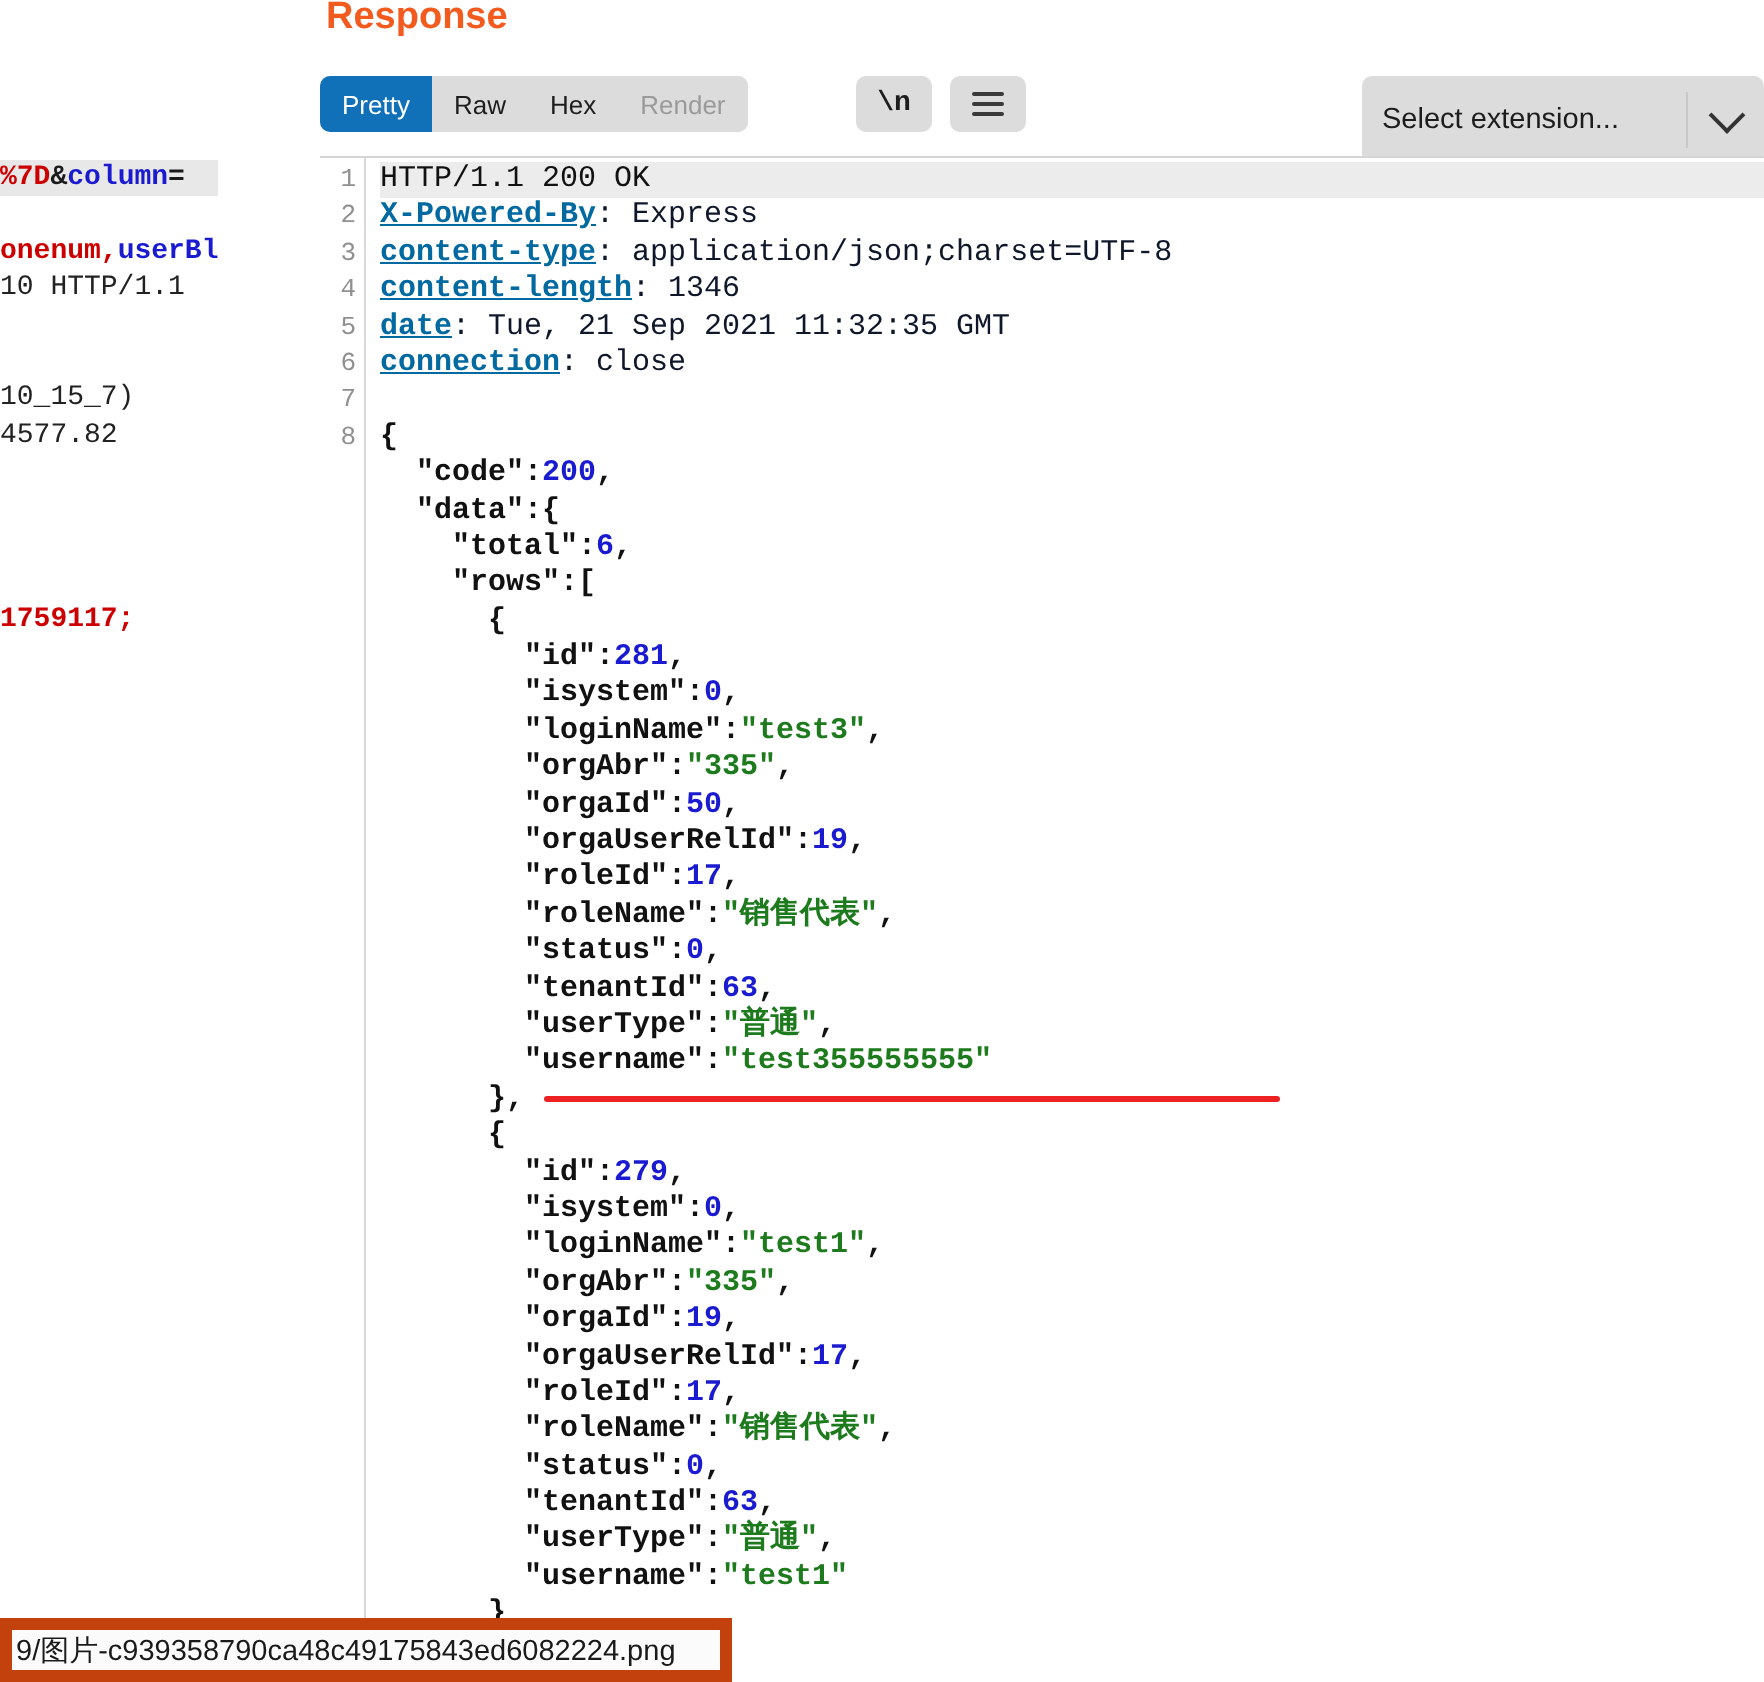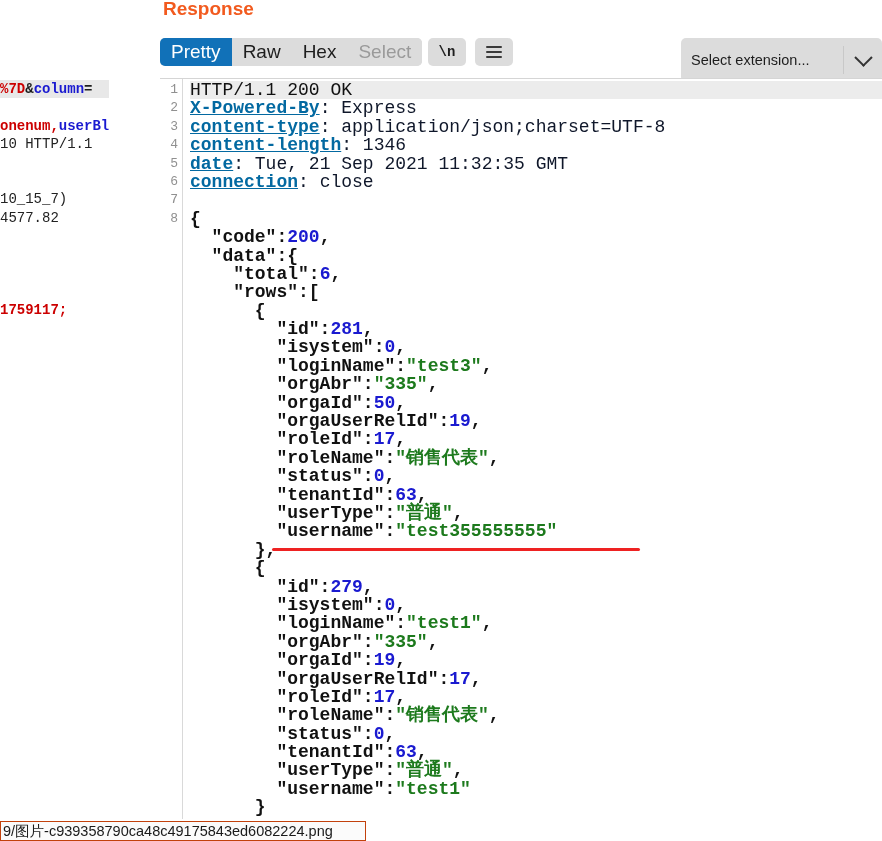--- a/index.html
+++ b/index.html
@@ -60,21 +60,21 @@
   
   #response-toolbar{
     position:absolute;left:5px;top:38px;right:0;height:30px;
   }
   .btn-group{
     position:absolute;left:0;top:0;display:flex;height:28px;
     border-radius:5px;overflow:hidden;background:#dcdcdc;
   }
   .seg-btn{
     display:flex;align-items:center;justify-content:center;
-    padding:0 11px;height:28px;font-size:19px;color:#1d1d1d;
+    padding:0 11px;height:28px;font-size:13px;color:#1d1d1d;
     background:#dcdcdc;cursor:pointer;font-weight:500;
   }
   .seg-btn.active{background:#1171b8;color:#ffffff;}
   .seg-btn.disabled{color:#9a9a9a;cursor:default;}
   .tool-btn{
     position:absolute;top:0;height:28px;border-radius:5px;background:#dcdcdc;
     display:flex;align-items:center;justify-content:center;
     font-size:14px;color:#1d1d1d;cursor:pointer;font-weight:600;
   }
   #btn-newline{left:268px;width:38px;font-family:"Liberation Mono", monospace;}
@@ -107,41 +107,41 @@
     position:absolute;left:0;top:0;width:23px;height:100%;
     text-align:right;
     font-family:"Liberation Mono", monospace;
     font-size:13px;line-height:18.4px;color:#909090;
     padding-top:2px;box-sizing:border-box;
     border-right:1px solid #d9d9d9;
   }
   #code{
     position:absolute;left:30px;top:2px;right:0;
     font-family:"Liberation Mono", monospace;
-    font-size:18px;line-height:18.4px;
+    font-size:15px;line-height:18.4px;
     white-space:pre;color:#111111;
   }
   .crow{height:18.4px;}
   .crow.hl{background:#ececec;}
   .hdr-name{color:#0369a1;font-weight:bold;text-decoration:underline;}
   .hdr-val{color:#0f172a;}
   .status-line{color:#111111;}
   .j-key{color:#111111;font-weight:bold;}
   .j-num{color:#1a1ad0;font-weight:bold;}
   .j-str{color:#1d7a1d;font-weight:bold;}
   .j-punc{color:#111111;font-weight:bold;}
   
   #red-annotation{
     position:absolute;left:272px;top:548px;width:368px;height:3px;
     background:#ee2222;border-radius:2px;
   }
   
   #status-bar{
-    position:absolute;left:0;bottom:0;width:366px;height:20px;
-    background:#fbfbfb;border:1px solid #c2410c;box-sizing:border-box;
+    position:absolute;left:0;bottom:0;width:366px;height:32px;
+    background:#fbfbfb;border:6px solid #c2410c;box-sizing:border-box;
     display:flex;align-items:center;
     font-size:14.5px;color:#1a1a1a;padding-left:2px;
     white-space:nowrap;overflow:hidden;
   }
 </style>
 </head>
 <body>
 
 <div id="top-tabstrip">
     <div class="tab-seg active" style="width: 46px;"></div>
@@ -163,21 +163,21 @@
 
 <div id="response-pane">
 
   <div id="response-title">Response</div>
 
   <div id="response-toolbar">
     <div class="btn-group" id="view-tabs">
         <div class="seg-btn active">Pretty</div>
         <div class="seg-btn">Raw</div>
         <div class="seg-btn">Hex</div>
-        <div class="seg-btn disabled">Select</div>
+        <div class="seg-btn disabled">Render</div>
       </div>
 
     <div class="tool-btn" id="btn-newline">\n</div>
 
     <div class="tool-btn" id="btn-menu">
       <span class="hamburger">
           <i></i>
           <i></i>
           <i></i>
         </span>

